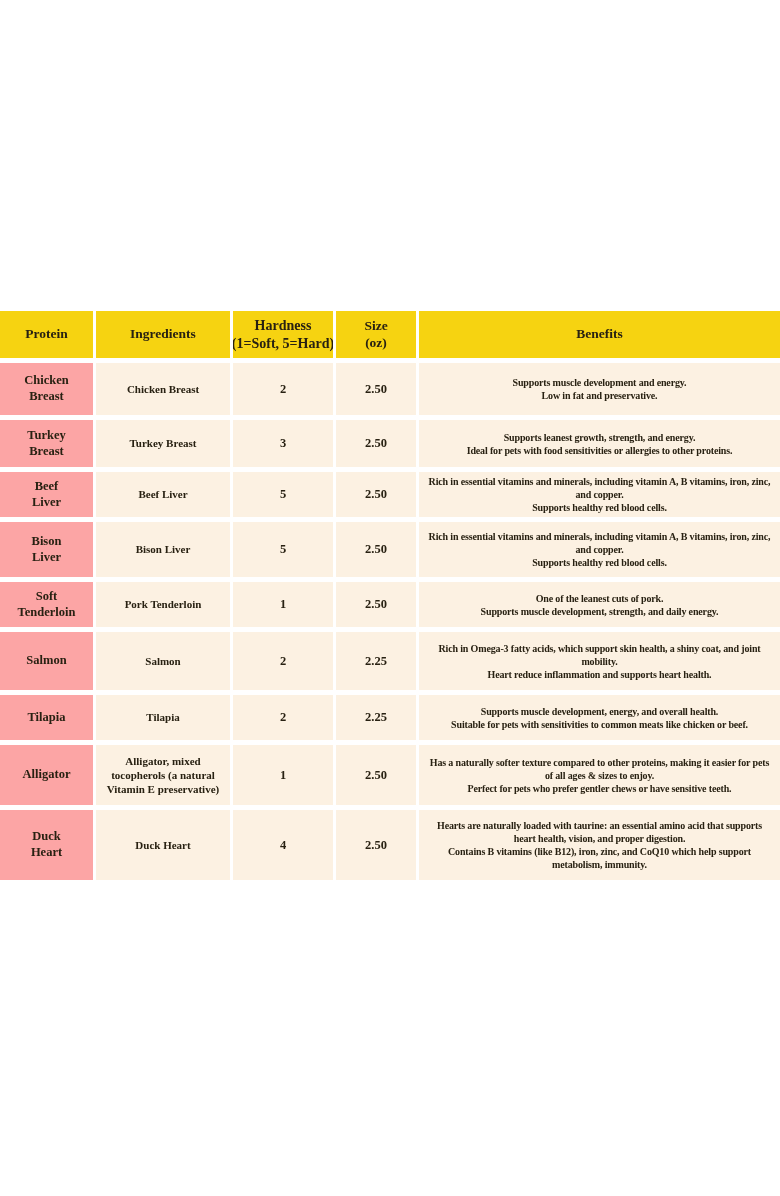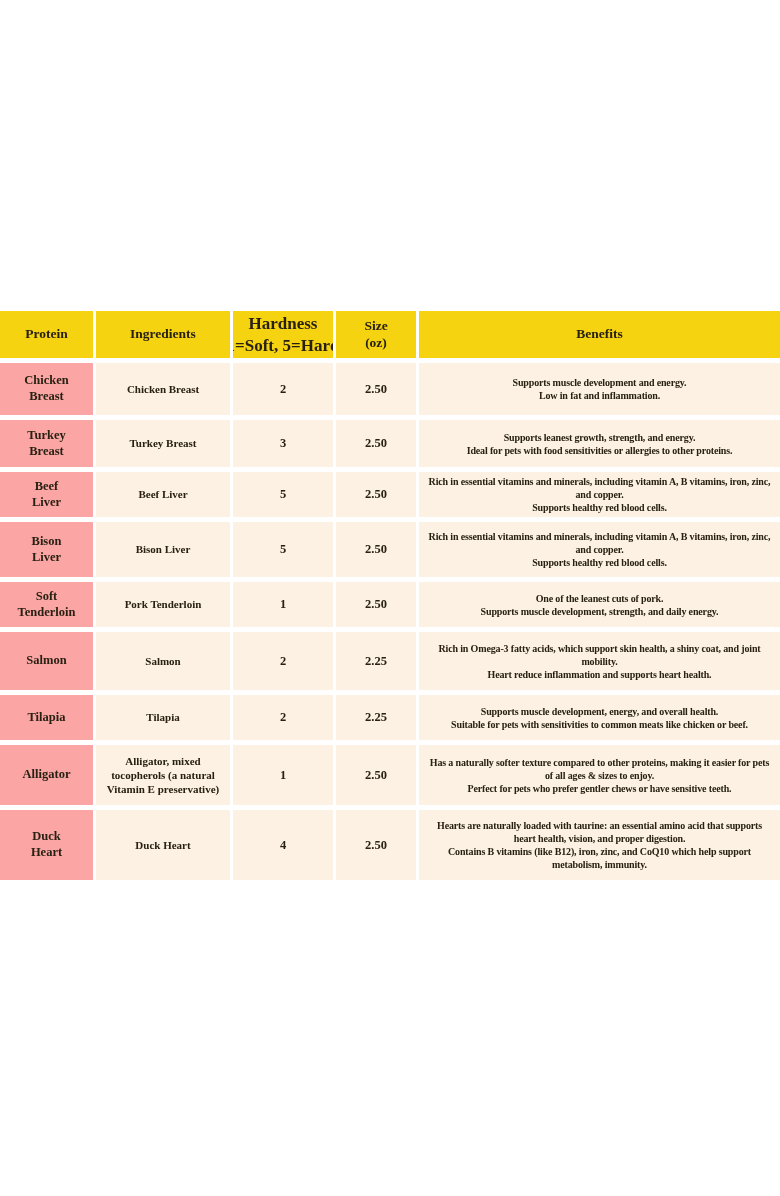--- a/index.html
+++ b/index.html
@@ -31,21 +31,21 @@
     text-align: center;
     overflow: hidden;
   }
   .head {
     background: #F6D311;
     font-weight: bold;
     font-size: 13.5px;
     line-height: 1.25;
   }
   .head .sub, .head .main { display: block; white-space: nowrap; }
-  .head-sm { font-size: 17px; }
+  .head-sm { font-size: 14px; }
   .prot {
     background: #fca5a5;
     font-weight: bold;
     font-size: 12.5px;
     line-height: 1.25;
     padding: 0 10px;
   }
   .bcell { background: #FCF1E2; }
   .ing {
     font-size: 11px;
@@ -97,21 +97,21 @@
       <div>Chicken Breast</div>
     </div>
   <div class="cell bcell num">
       <div>2</div>
     </div>
   <div class="cell bcell num">
       <div>2.50</div>
     </div>
   <div class="cell bcell ben">
       <div>Supports muscle development and energy.</div>
-      <div>Low in fat and inflammation.</div>
+      <div>Low in fat and preservative.</div>
     </div>
 
   <div class="cell prot">
       <div>Turkey</div>
       <div>Breast</div>
     </div>
   <div class="cell bcell ing">
       <div>Turkey Breast</div>
     </div>
   <div class="cell bcell num">

